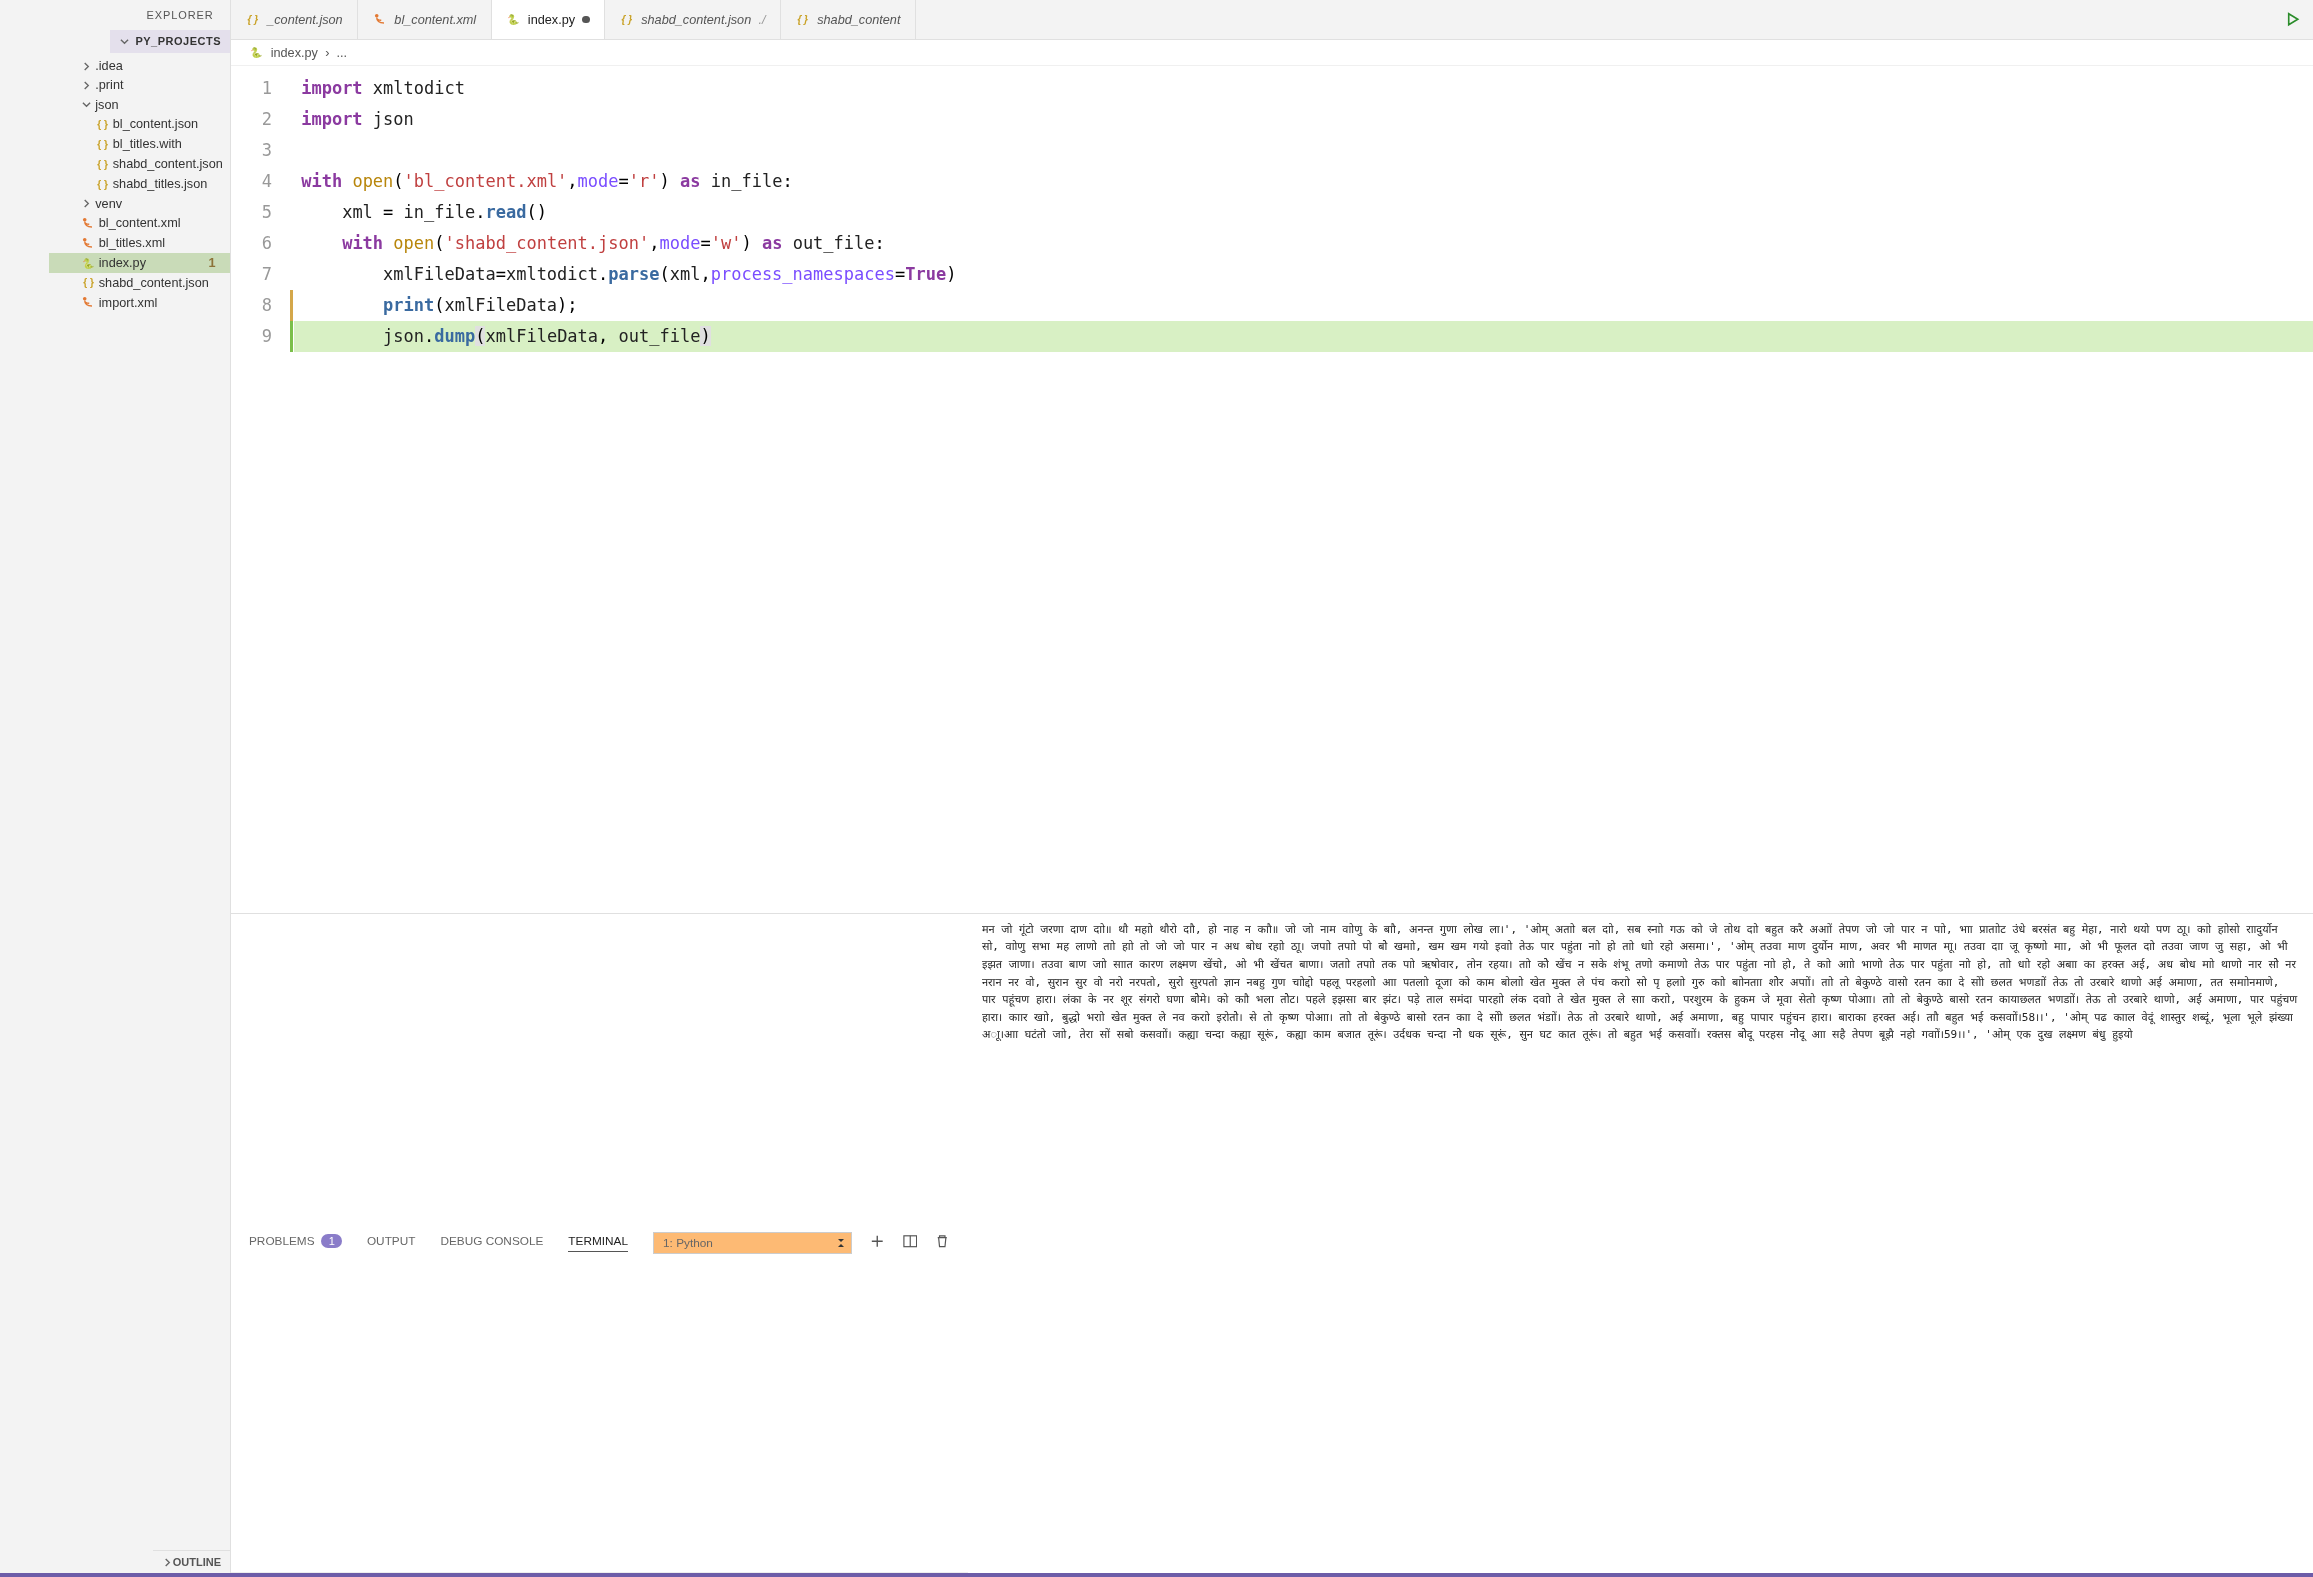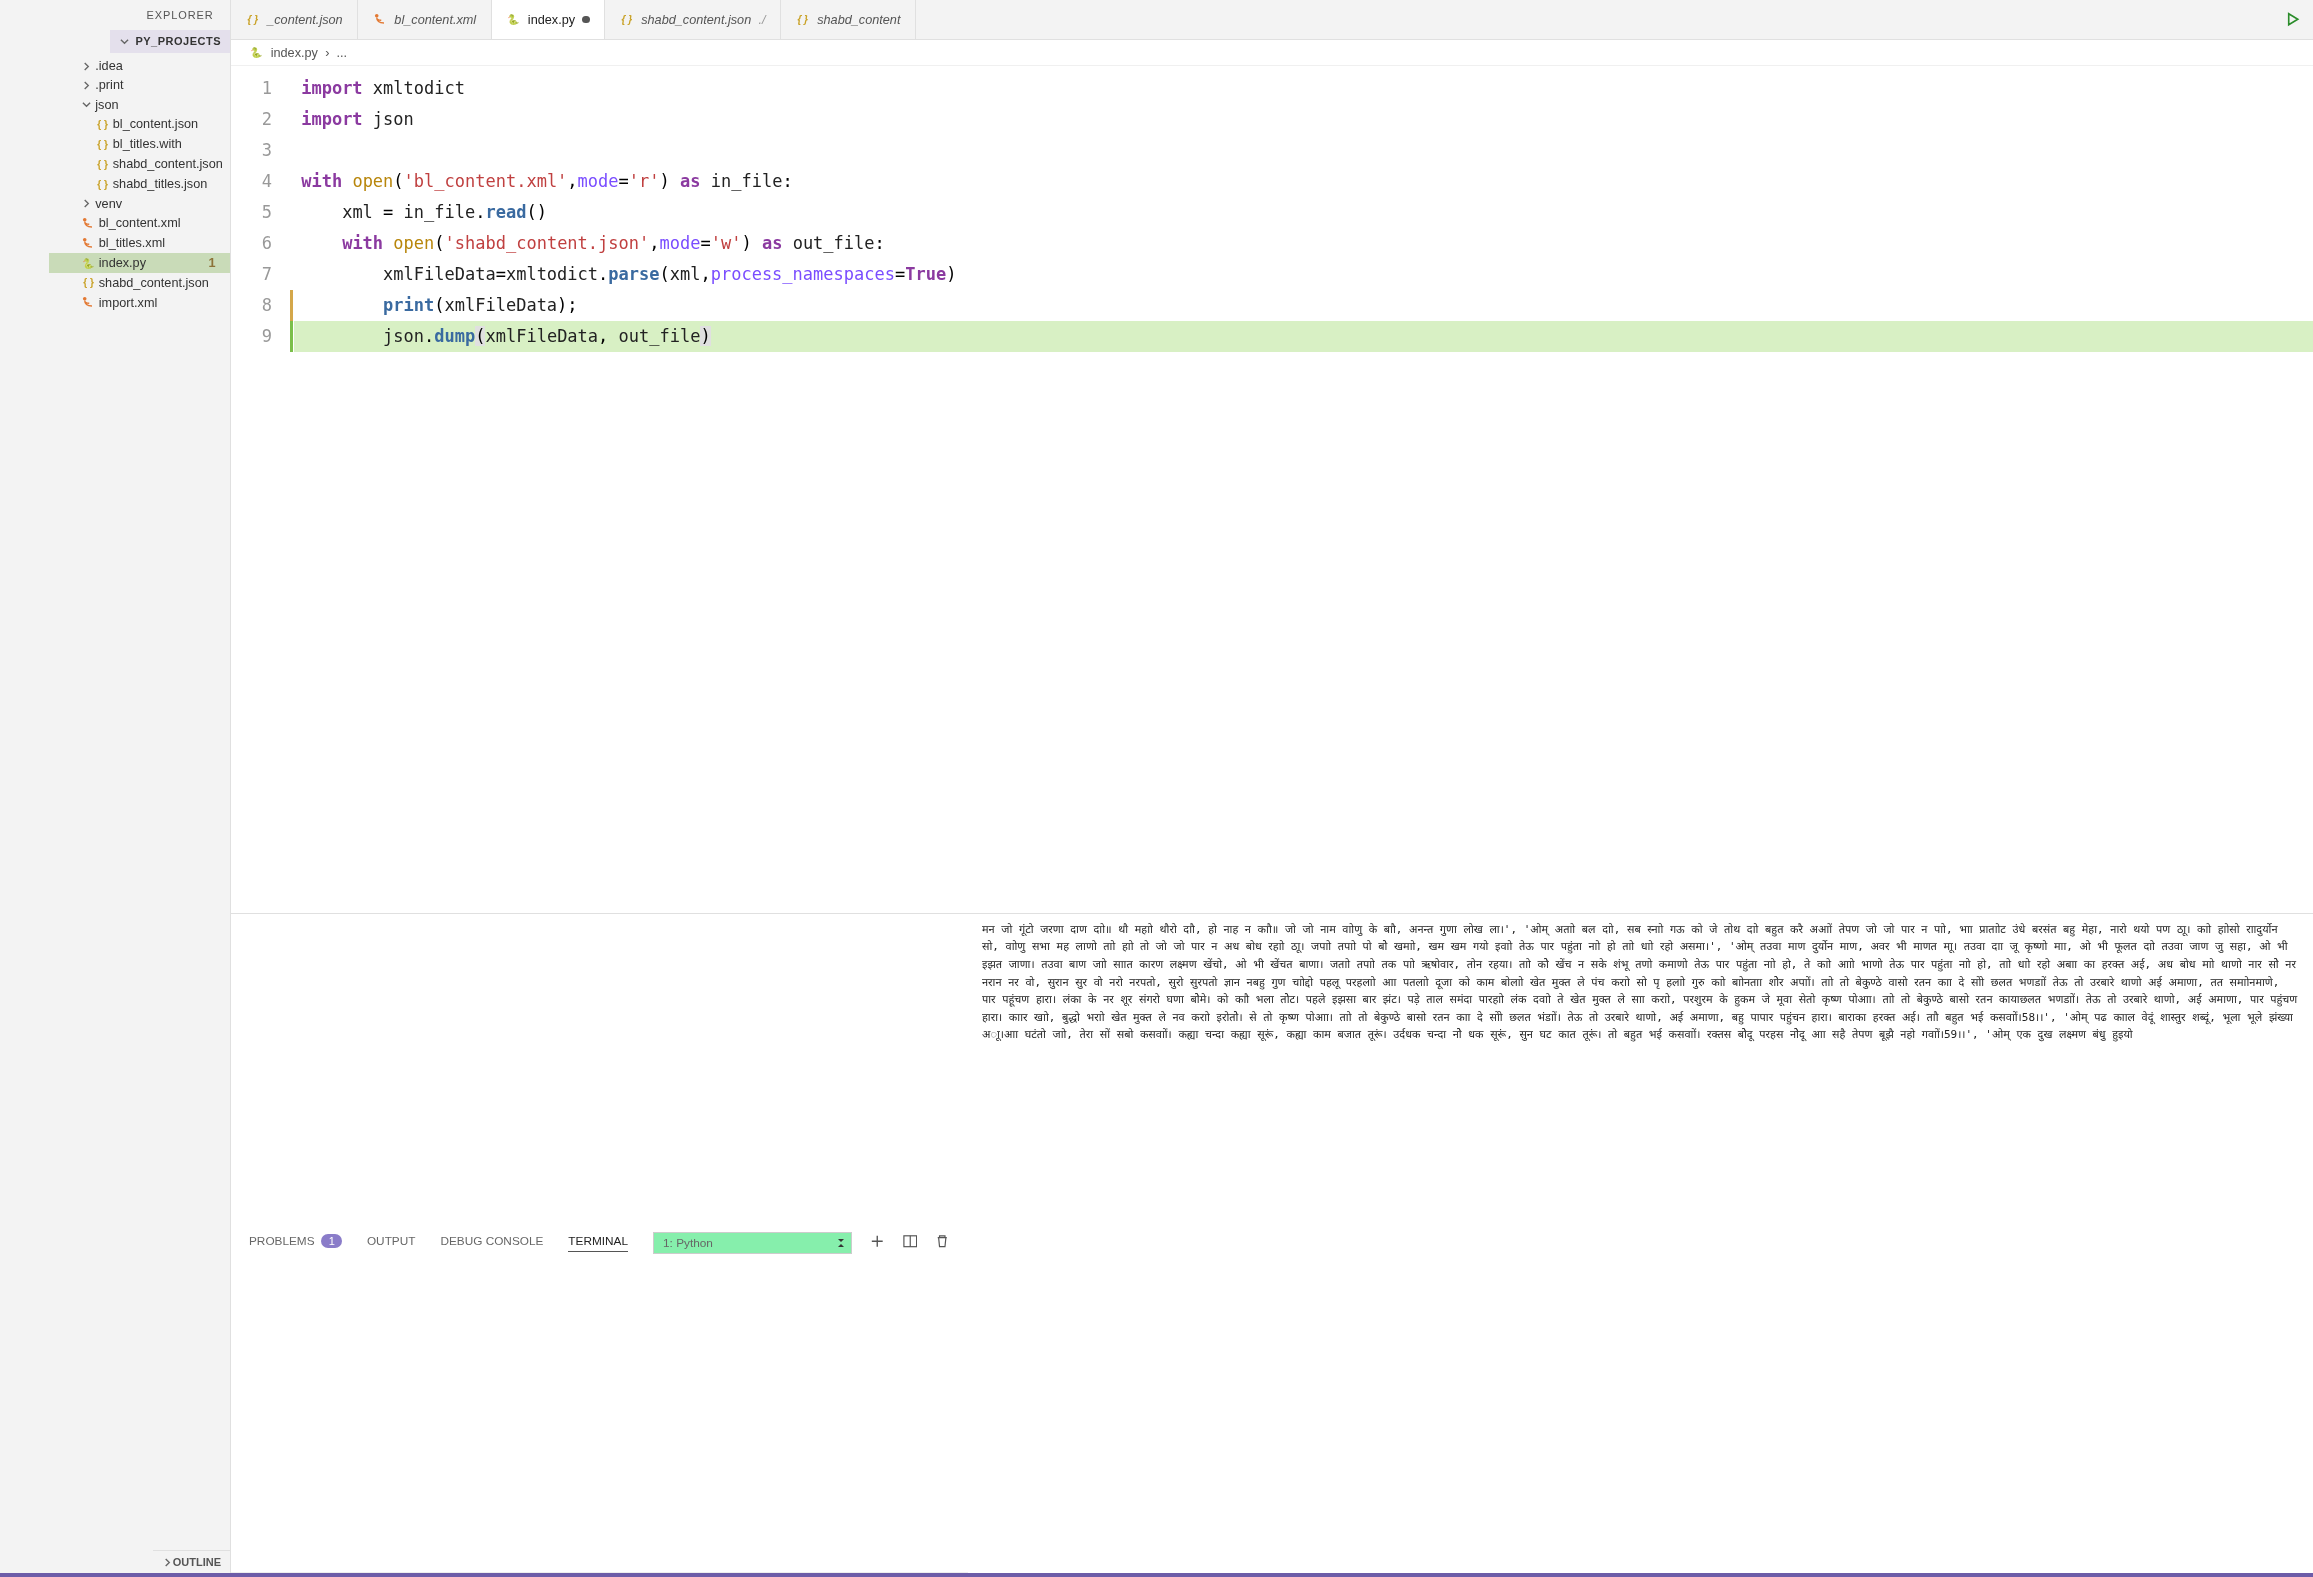--- a/index.html
+++ b/index.html
@@ -59,21 +59,21 @@
 .id { color: #222; }
 .builtin { color: #3a6aa0; font-weight: 600; }
 
 
 .panel { border-top: 0.9px solid #e0e0e0; display: flex; flex-direction: row; height: 42%; }
 .panel-tabs { display: flex; align-items: center; padding: 7.2px 18px; gap: 25px; border-bottom: 0.9px solid #eee; font-size: 11.8px; color: #666; }
 .panel-tab { cursor: pointer; padding-bottom: 3.6px; }
 .panel-tab.active { color: #222; border-bottom: 0.9px solid #555; }
 .panel-badge { background: #8a7cc9; color: #fff; border-radius: 9px; padding: 0.9px 7.2px; font-size: 11px; margin-left: 3.6px; }
 .panel-controls { margin-left: auto; display: flex; align-items: center; gap: 18px; }
-.term-select { border: 0.9px solid #ccc; background: #86efac; padding: 2.7px 25px 2.7px 9px; font-size: 11.8px; position: relative; min-width: 199px; }
+.term-select { border: 0.9px solid #ccc; background: #fdba74; padding: 2.7px 25px 2.7px 9px; font-size: 11.8px; position: relative; min-width: 199px; }
 .term-select::after { content: ''; position: absolute; right: 7.2px; top: 5.4px; width: 0; height: 0; border-left: 3.6px solid transparent; border-right: 3.6px solid transparent; border-top: 3.6px solid #333; }
 .term-select::before { content: ''; position: absolute; right: 7.2px; bottom: 5.4px; width: 0; height: 0; border-left: 3.6px solid transparent; border-right: 3.6px solid transparent; border-bottom: 3.6px solid #333; }
 .panel-icon { color: #555; cursor: pointer; }
 .panel-icon svg { width: 14.5px; height: 14.5px; }
 .terminal-body { flex: 1; overflow: hidden; padding: 7.2px 14.5px; font-family: "Menlo", monospace; font-size: 11px; line-height: 1.6; color: #222; }
 
 
 .status-bar { height: 3.6px; background: #6d5ca8; }
 </style>
 </head>

